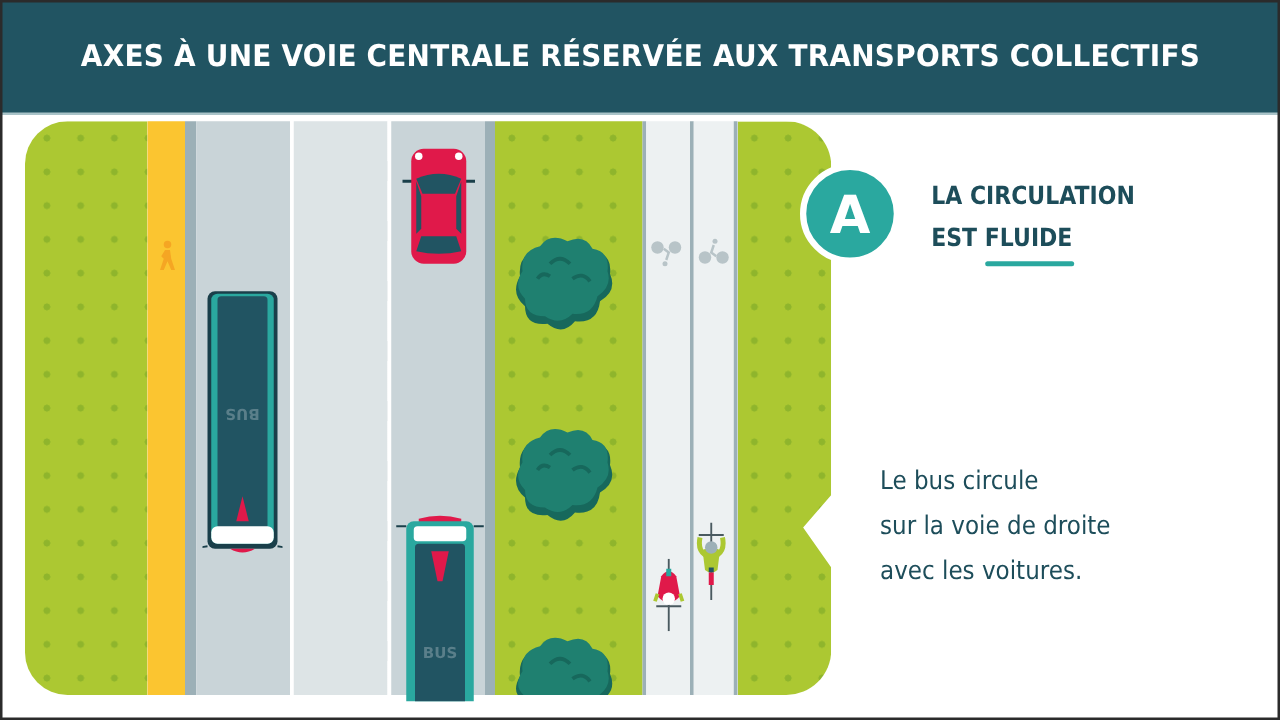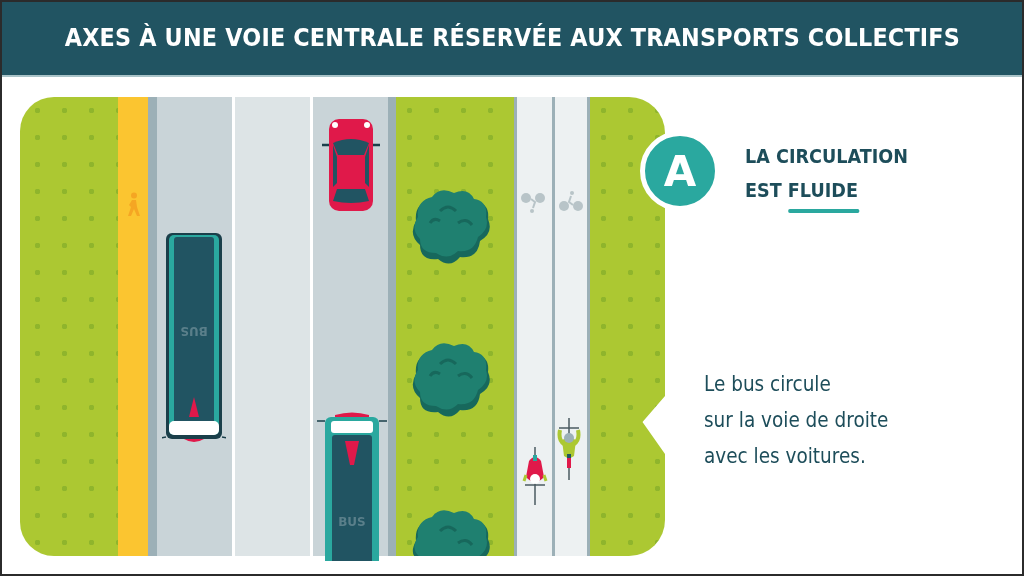--- a/index.html
+++ b/index.html
@@ -1,18 +1,18 @@
 <!DOCTYPE html>
 <html><head>
 <meta charset="utf-8">
 <style>
   * { box-sizing: border-box; margin: 0; padding: 0; }
   body { width: 1024px; height: 576px; background: #ffffff; position: relative; overflow: hidden; font-family: "DejaVu Sans", "Liberation Sans", sans-serif; }
   .frame { position: absolute; inset: 0; border: 2px solid #2b2b2b; pointer-events: none; }
-  .header { position: absolute; left: 0; top: 0; width: 1024px; height: 77px; background: #215462; display: flex; align-items: center; justify-content: center; border-bottom: 2px solid #a9c3c8; }
+  .header { position: absolute; left: 0; top: 0; width: 1024px; height: 92px; background: #215462; display: flex; align-items: center; justify-content: center; border-bottom: 2px solid #a9c3c8; }
   .header h1 { color: #ffffff; font-size: 24px; font-weight: bold; letter-spacing: 0.2px; font-family: "DejaVu Sans", sans-serif; transform: scaleX(0.93); white-space: nowrap; }
 
   .scene { position: absolute; left: 0; top: 97px; width: 1024px; height: 459px; }
   .strip { position: absolute; top: 0; height: 459px; }
   .grass { background-color: #acc832; background-image: radial-gradient(circle, #8fb52c 2.6px, transparent 3px); background-size: 27px 27px; }
   .grass-left { left: 20px; width: 98px; border-radius: 34px 0 0 34px; background-position: 4px 0; }
   .yellow { left: 118px; width: 30px; background: #fbc530; }
   .gutter { background: #9cb0b7; }
   .lane { background: #c9d4d8; }
   .lane-mid { background: #dde4e6; }

